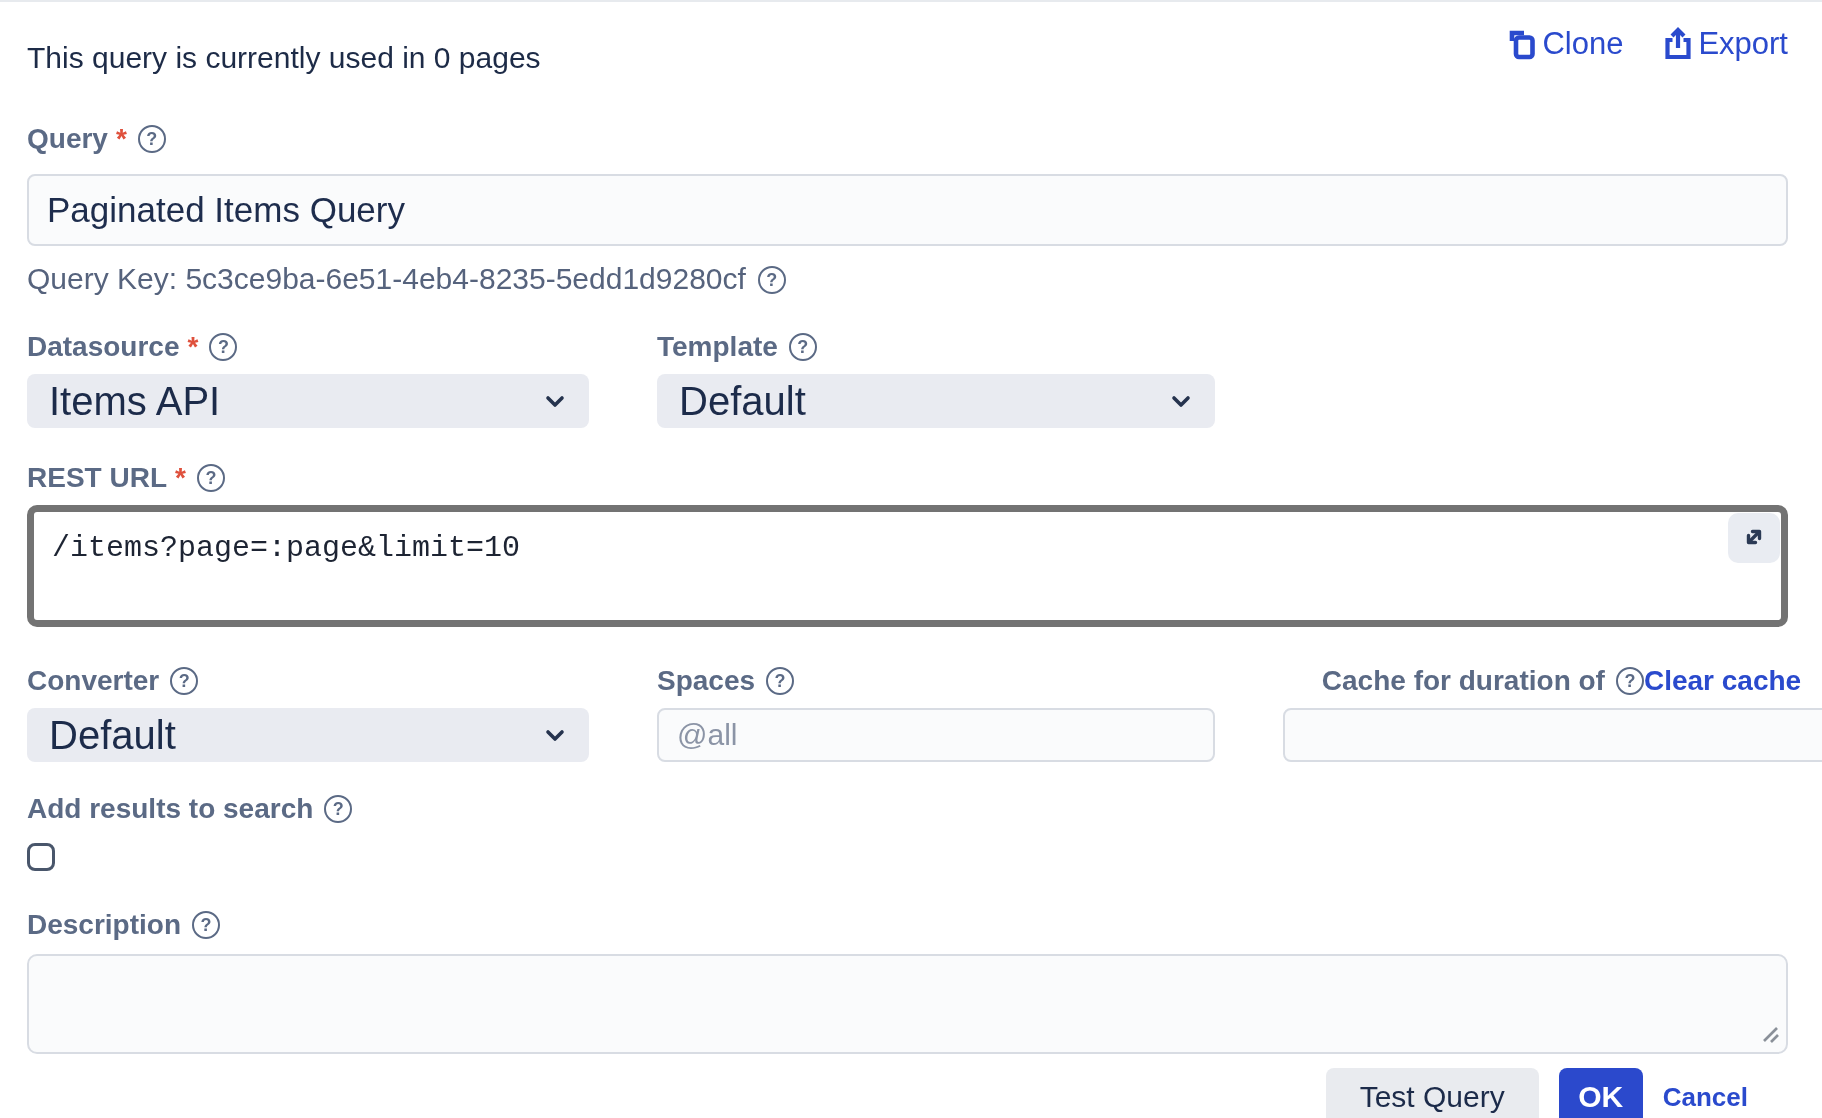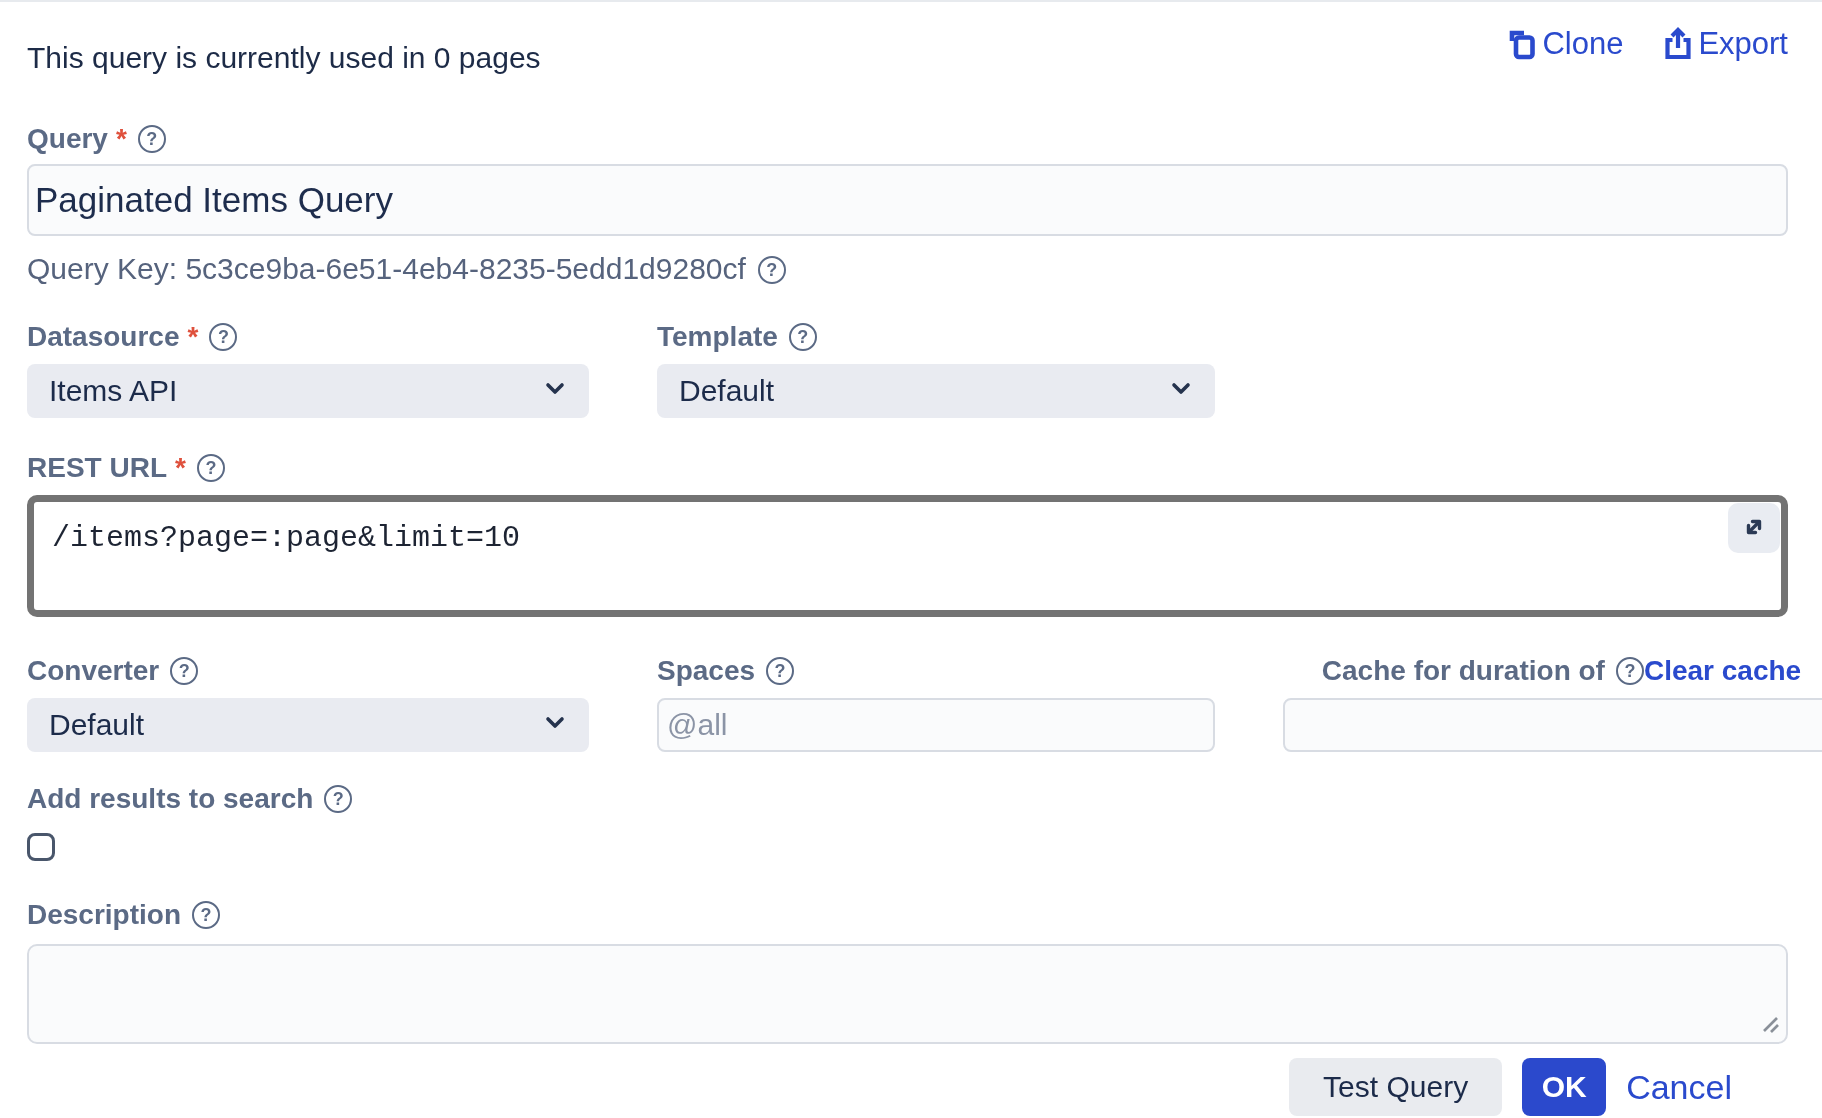--- a/index.html
+++ b/index.html
@@ -37,34 +37,34 @@
     display: inline-flex; align-items: center; justify-content: center;
     font-size: 18px; font-weight: 700; color: #5b6a85; flex: none;
   }
 
   
   .text-input {
     width: 100%; background: #fafbfc; border: 2px solid #d8dce3; border-radius: 8px;
     font-family: "Liberation Sans", sans-serif; color: #1e2d4d; outline: none;
   }
   .text-input::placeholder { color: #8b94a6; }
-  .name-input { height: 72px; font-size: 35px; padding: 0 6px; margin-top: 8px; }
+  .name-input { height: 72px; font-size: 35px; padding: 0 18px; margin-top: 18px; }
 
   .query-key { margin-top: 16px; display: flex; align-items: center; gap: 12px;
     font-size: 30px; color: #56637d; }
   .query-key .help { margin-top: 2px; }
 
   .grid3 { display: grid; grid-template-columns: 562px 558px 557px; column-gap: 68px; }
 
   .select {
     margin-top: 10px; height: 54px; background: #e9ebf1; border-radius: 8px;
     display: flex; align-items: center; justify-content: space-between;
-    padding: 0 20px 0 22px; font-size: 30px; color: #1c2b4a; cursor: pointer;
-  }
-  .small-input { height: 54px; margin-top: 10px; font-size: 30px; padding: 0 8px; }
+    padding: 0 20px 0 22px; font-size: 40px; color: #1c2b4a; cursor: pointer;
+  }
+  .small-input { height: 54px; margin-top: 10px; font-size: 30px; padding: 0 18px; }
 
   .rest-wrap { position: relative; margin-top: 10px; }
   .rest-textarea {
     width: 100%; height: 122px; background: #ffffff; border: 7px solid #737373;
     border-radius: 10px; padding: 16px 70px 16px 18px; resize: none; outline: none;
     font-family: "Liberation Mono", monospace; font-size: 30px; color: #1d2433;
     line-height: 40px;
   }
   .expand-btn {
     position: absolute; top: 8px; right: 8px; width: 52px; height: 50px;
@@ -96,21 +96,21 @@
     margin: 10px 34px 0 27px;
     display: flex; align-items: center; justify-content: flex-end; gap: 20px;
   }
   .btn {
     height: 58px; border: none; border-radius: 8px; cursor: pointer;
     font-family: "Liberation Sans", sans-serif; font-size: 30px;
     display: inline-flex; align-items: center; justify-content: center;
   }
   .btn-test { background: #e9ebef; color: #1c2b4a; padding: 0 34px; }
   .btn-ok { background: #2b49cc; color: #ffffff; font-weight: 700; width: 84px; }
-  .cancel-link { font-size: 34px; color: #2a4acd; font-weight: 400; cursor: pointer; margin-right: 56px; }
+  .cancel-link { font-size: 26px; color: #2a4acd; font-weight: 700; cursor: pointer; margin-right: 40px; }
 </style>
 </head>
 <body>
 
 <div class="topbar">
   <div class="usage-text">This query is currently used in 0 pages</div>
   <div class="top-links">
     <div class="top-link">
       <span>
         <svg width="34" height="34" viewBox="0 0 34 34" fill="none">

